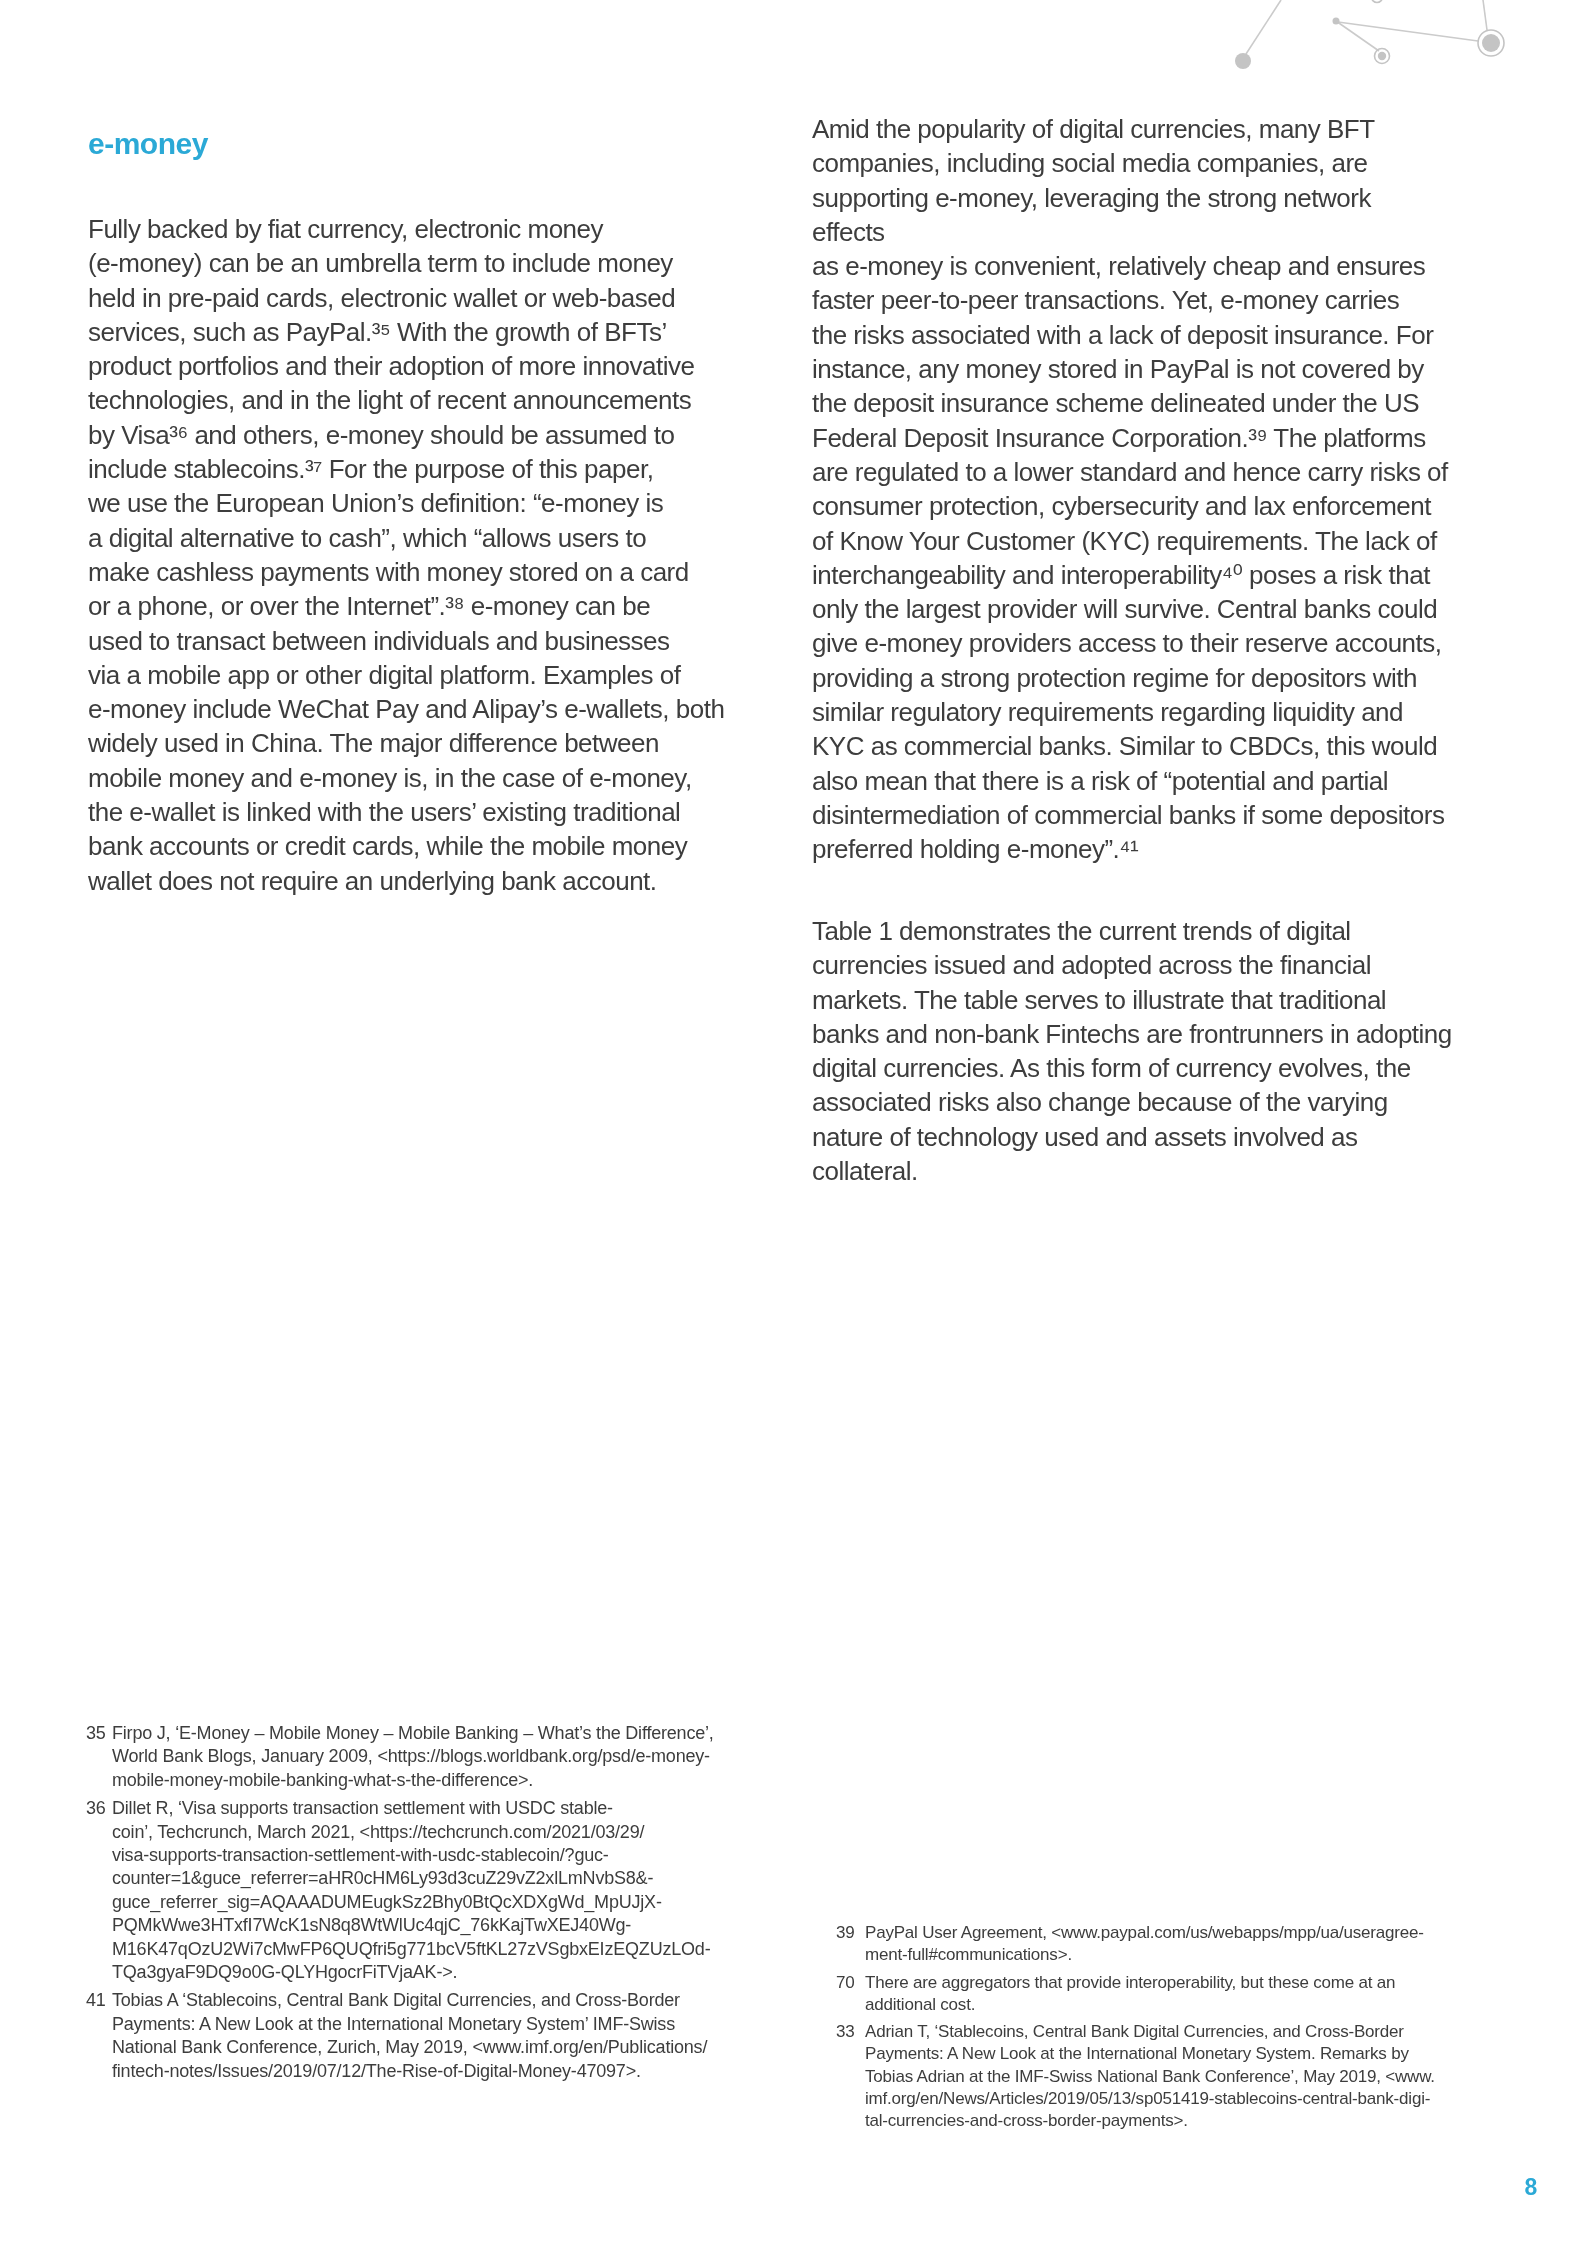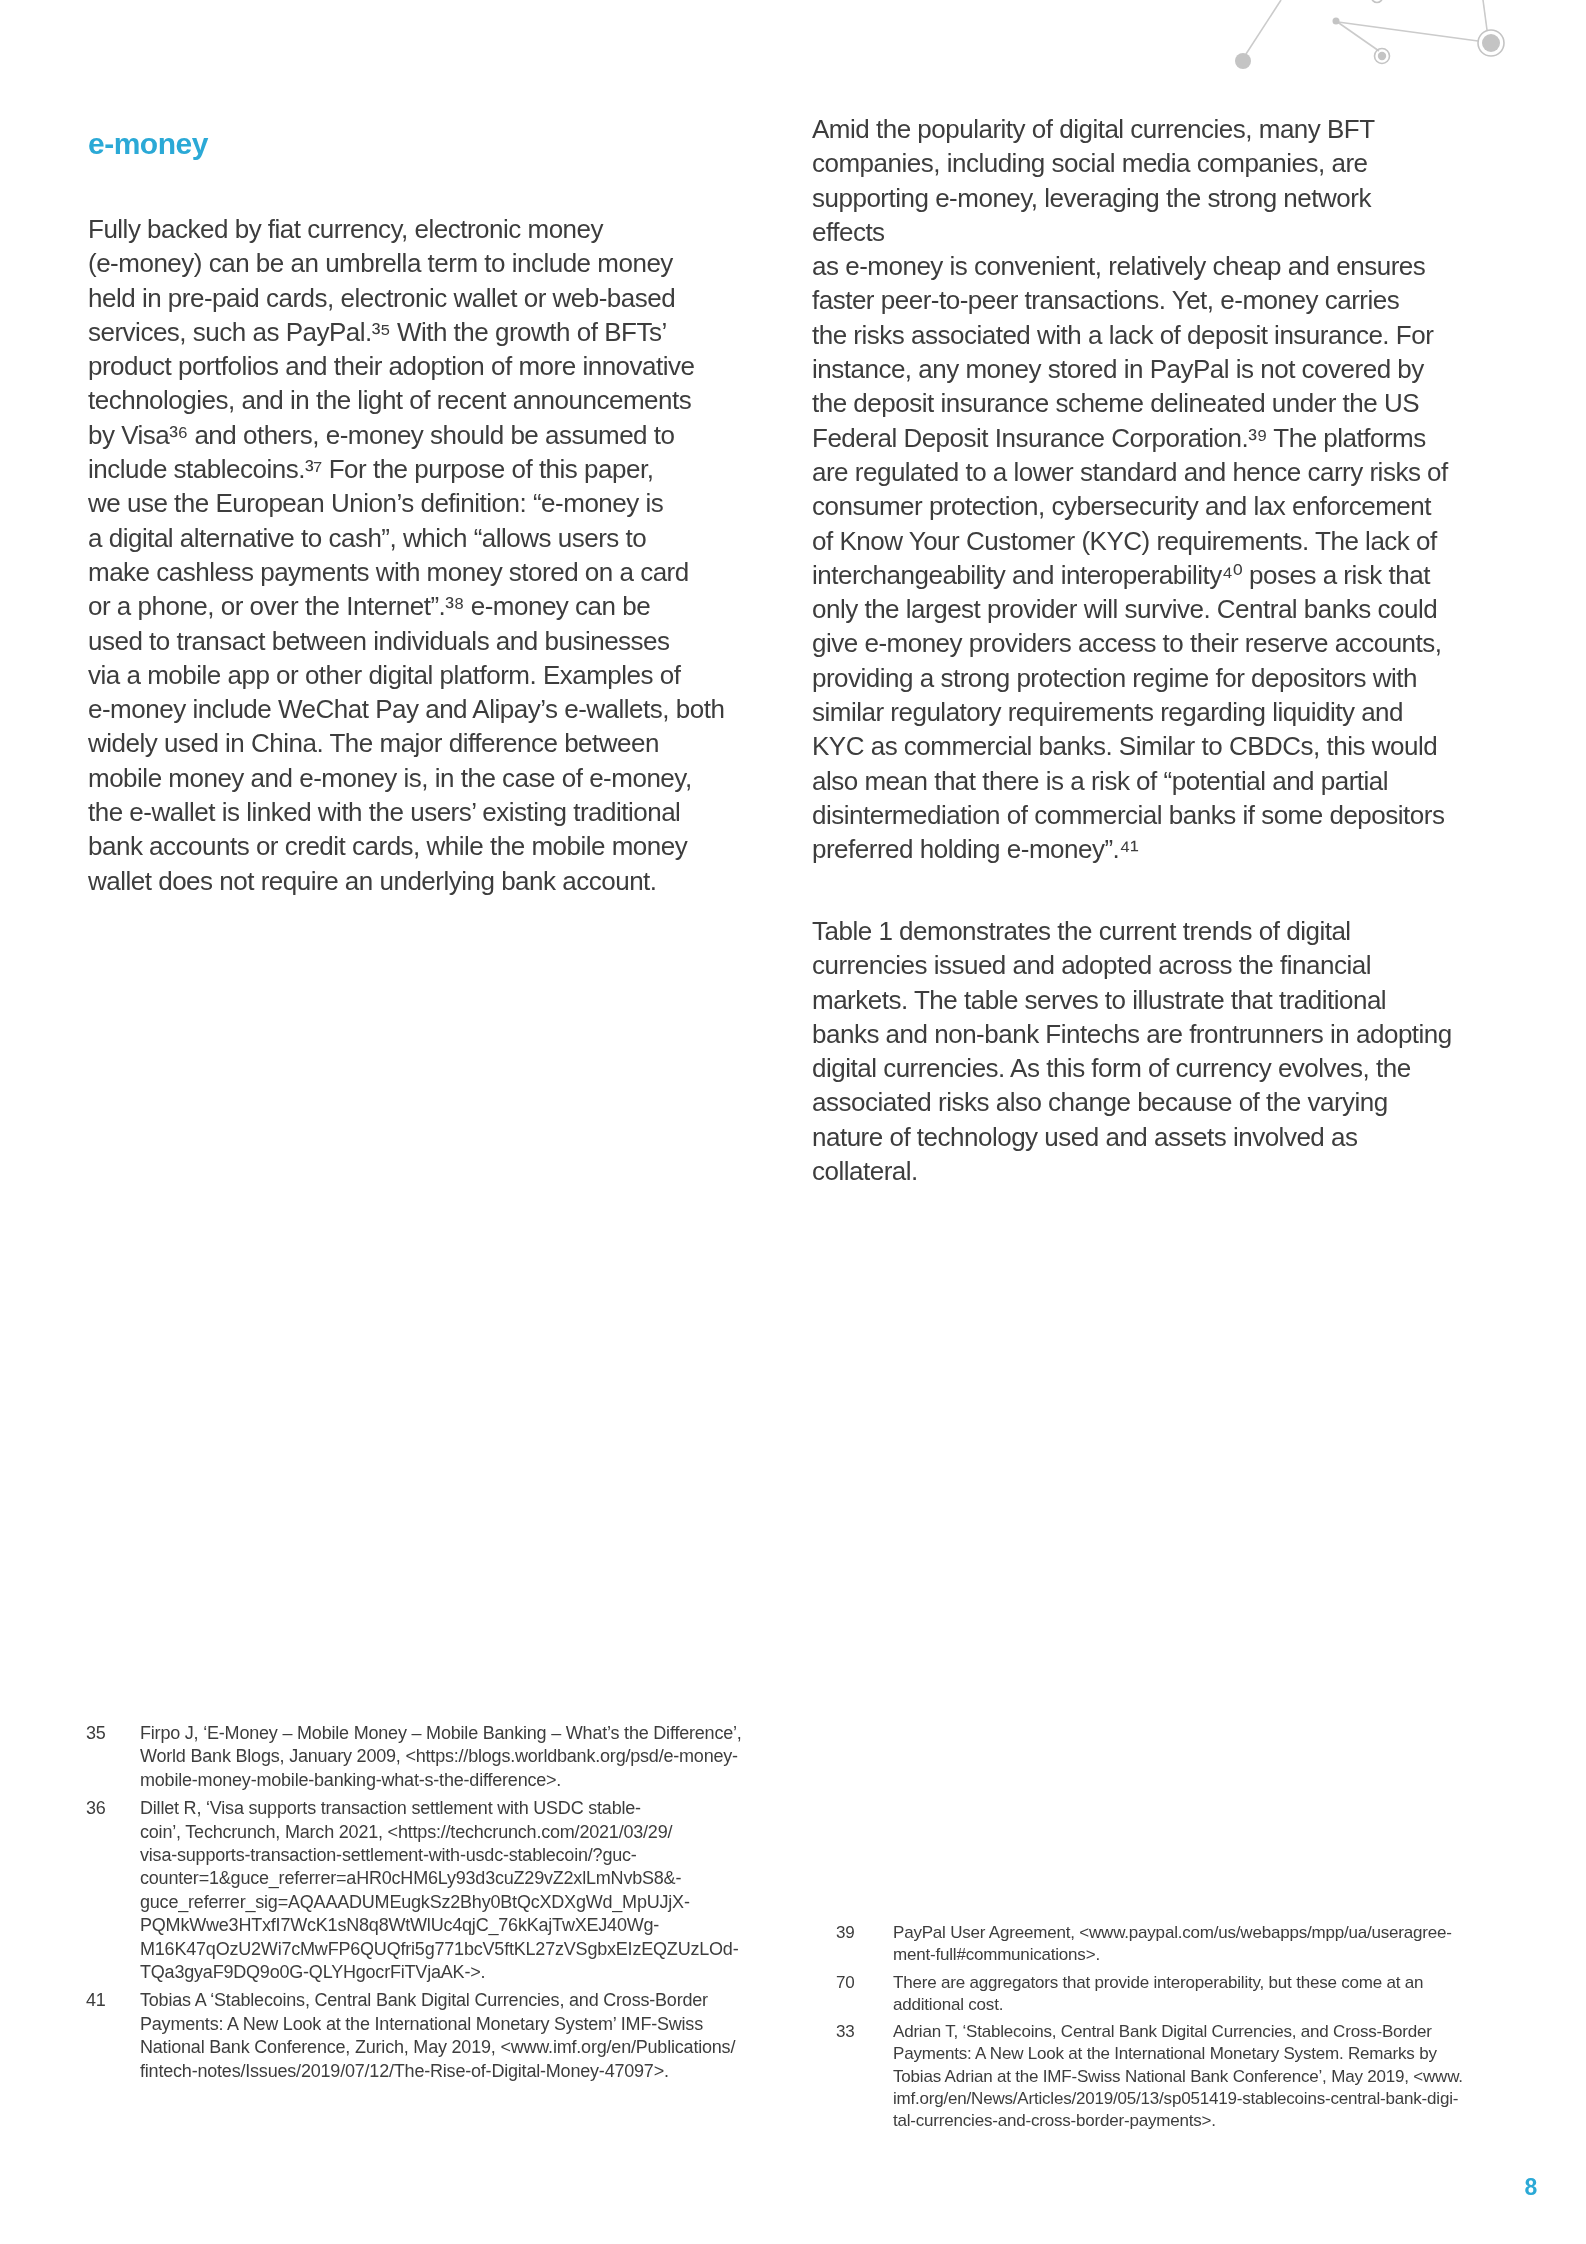--- a/index.html
+++ b/index.html
@@ -44,21 +44,21 @@
 
   .footnotes { position: absolute; }
   .footnotes-left  {
     left: 86px;  top: 1722px; width: 690px;
     font-size: 18px; line-height: 23.4px; letter-spacing: -0.2px;
   }
   .footnotes-right {
     left: 836px; top: 1922px; width: 710px;
     font-size: 17px; line-height: 22.3px; letter-spacing: -0.2px;
   }
-  .footnote { display: flex; margin-bottom: 5px; gap: 28px; }
+  .footnote { display: flex; margin-bottom: 5px; }
   .footnotes-left  .fn-num { flex: 0 0 26px; }
   .footnotes-right .fn-num { flex: 0 0 29px; }
   .fn-text { flex: 1 1 auto; }
 
   .page-number {
     position: absolute;
     left: 1506px;
     top: 2174px;
     width: 50px;
     text-align: center;

